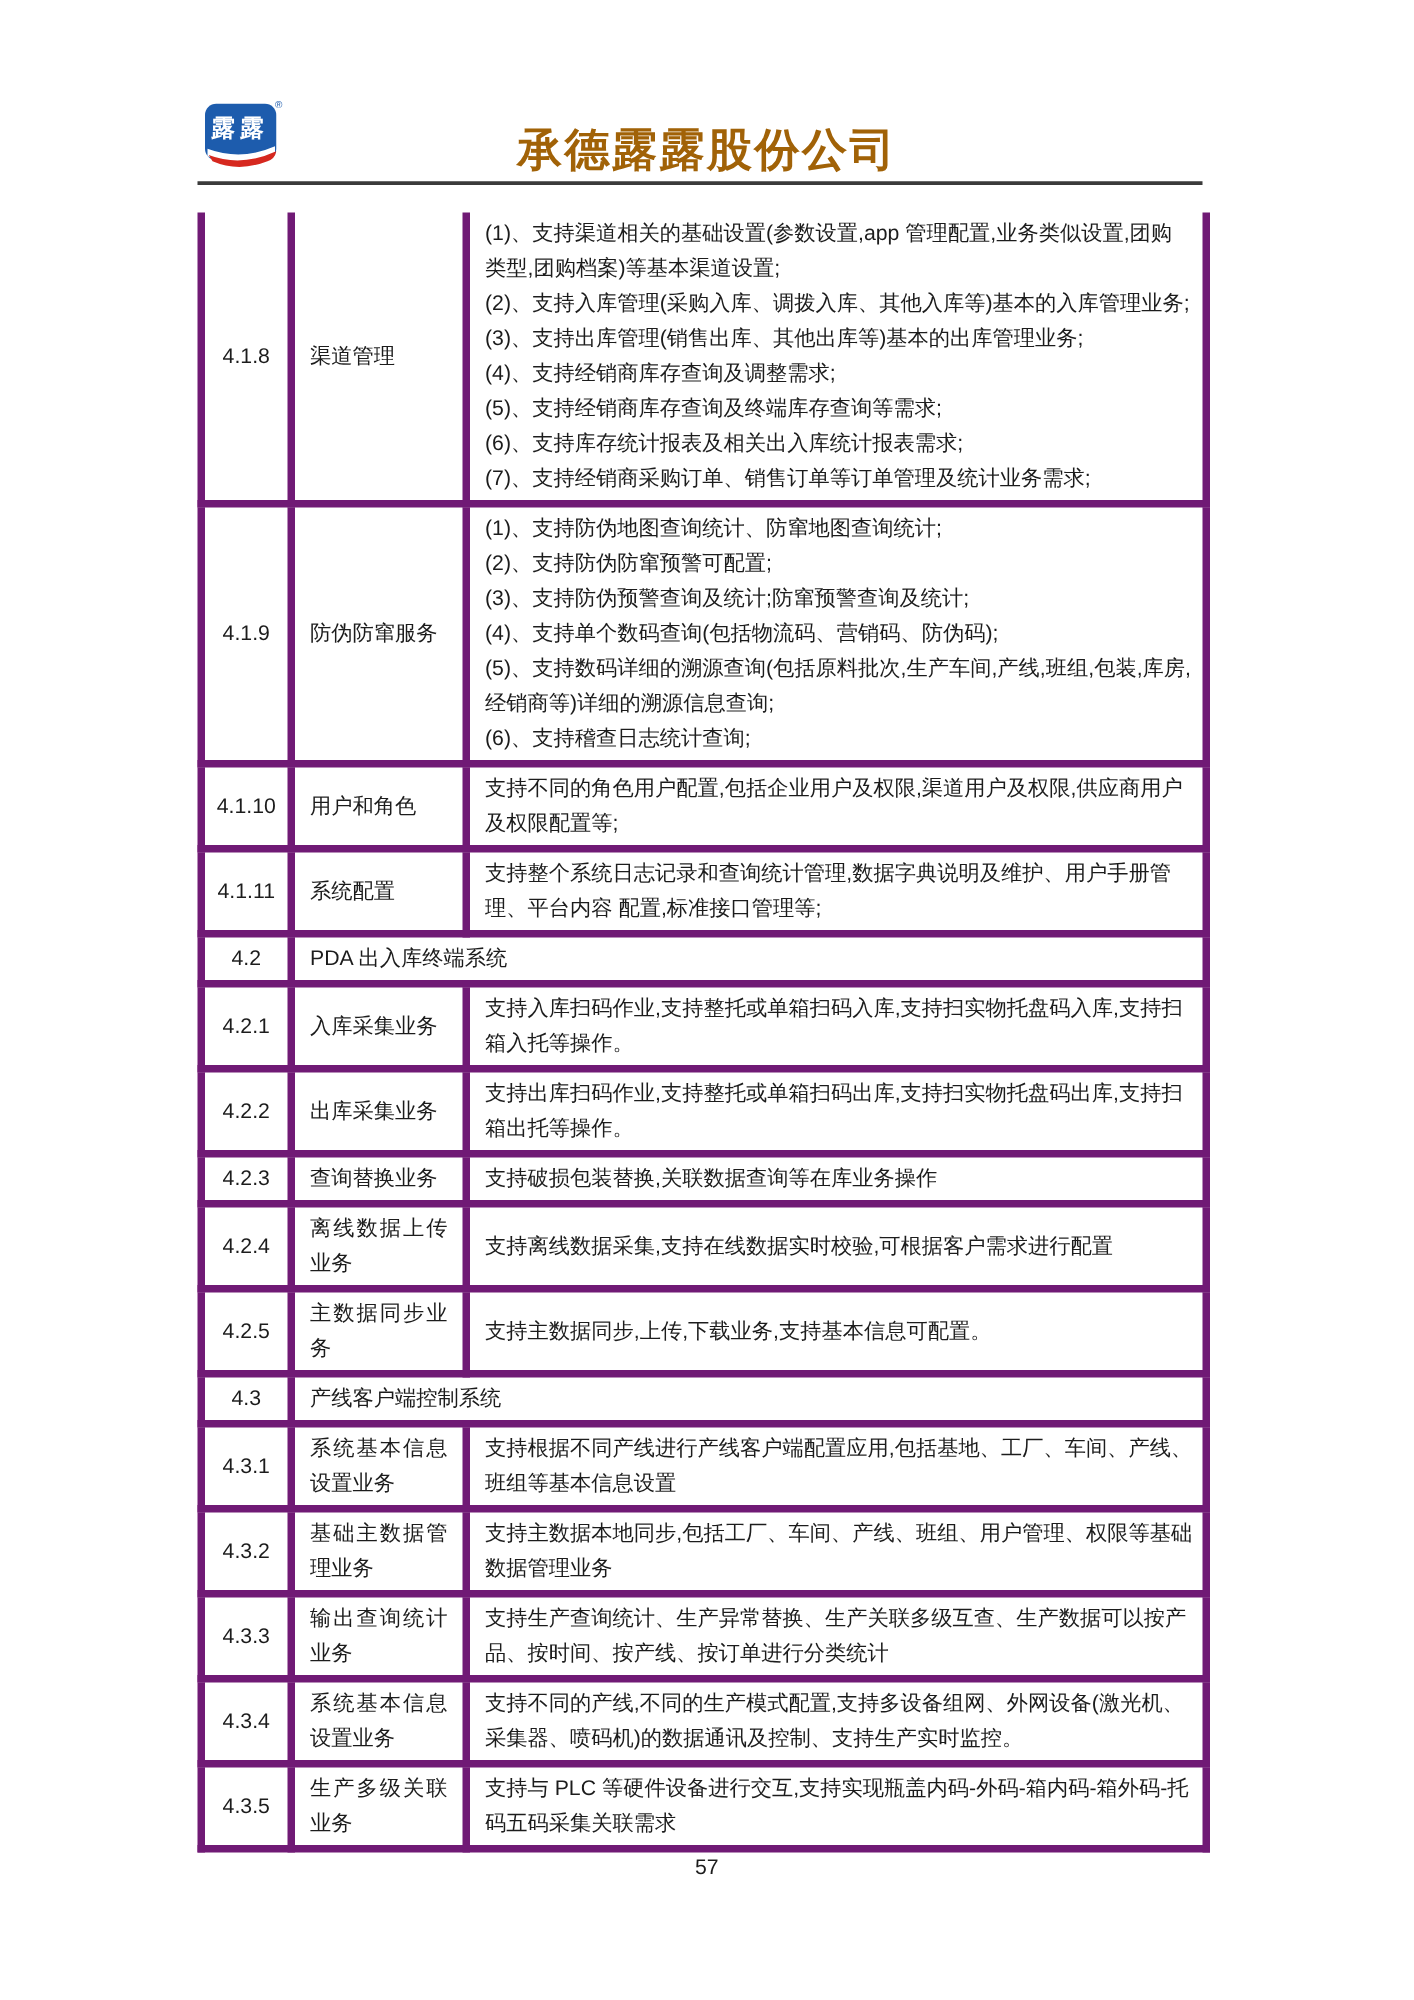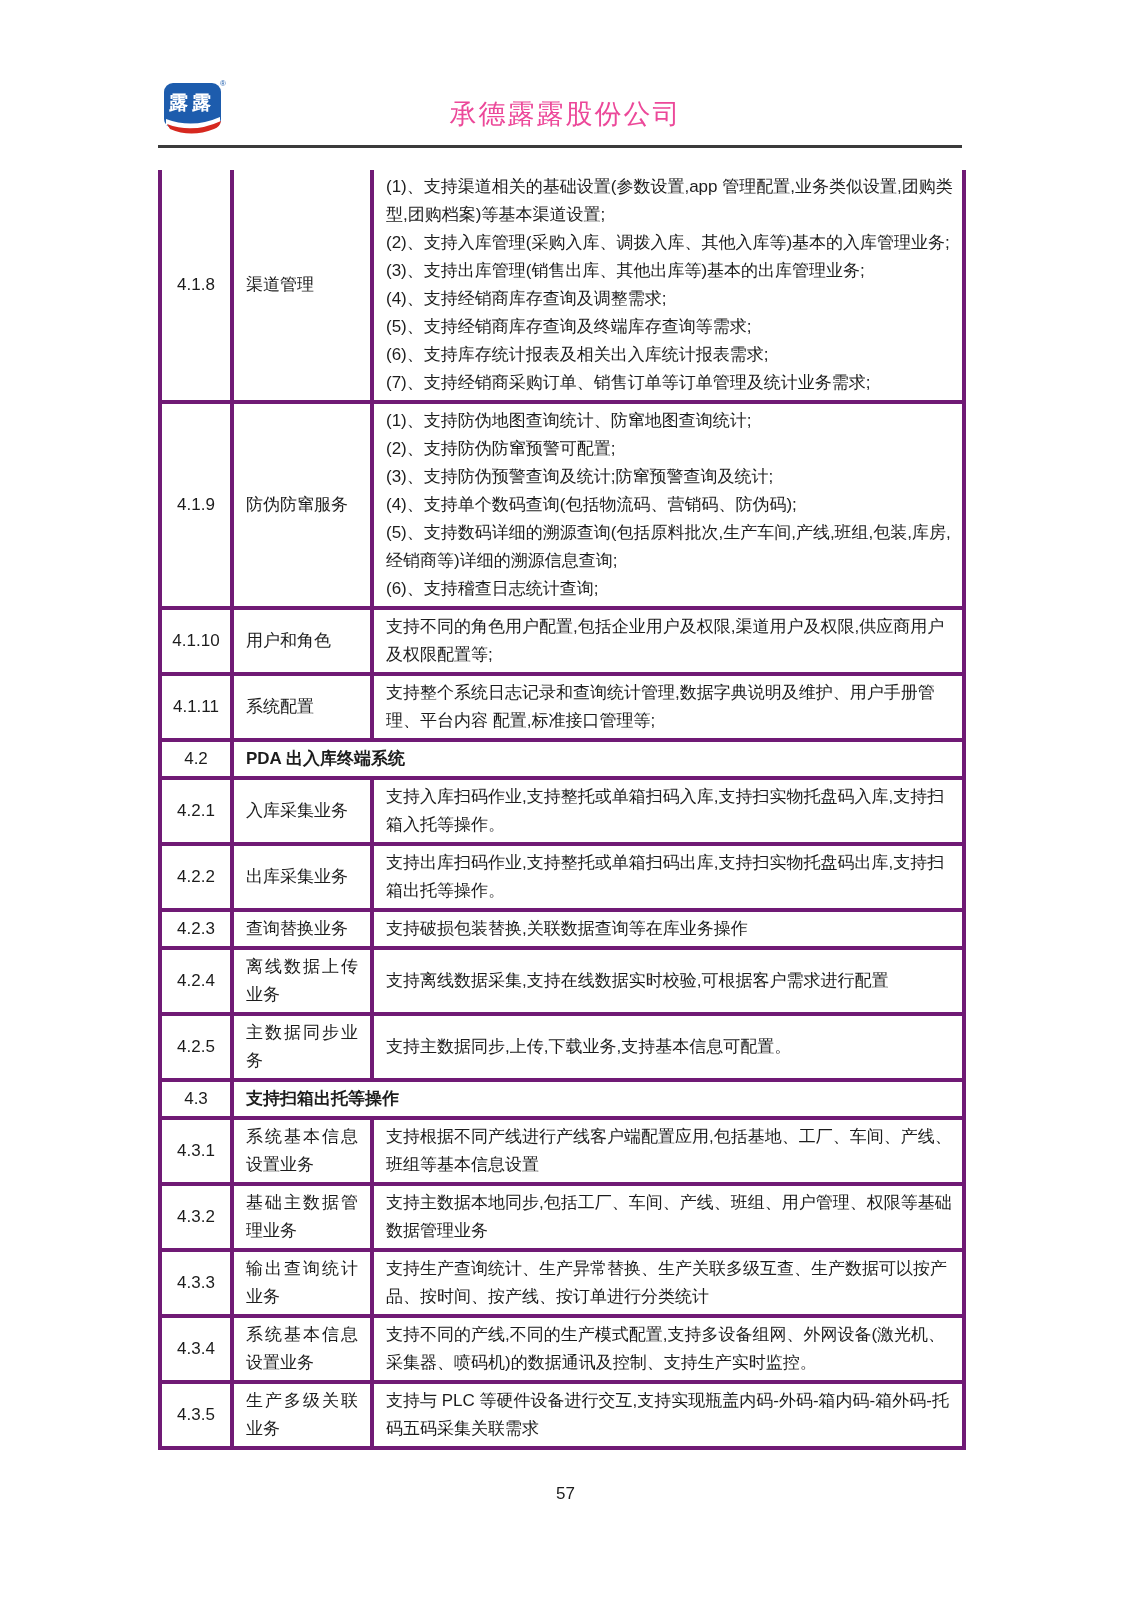--- a/index.html
+++ b/index.html
@@ -11,50 +11,50 @@
     position: relative;
   }
   .page { width: 1131px; height: 1600px; background: #fff; position: relative; overflow: hidden; }
 
   
   .header { position: relative; height: 148px; }
   .logo-wrap { position: absolute; left: 162px; top: 78px; width: 66px; height: 60px; }
   .company-title {
     position: absolute; left: 0; right: 0; top: 96px;
     text-align: center;
-    font-size: 27px; font-weight: 400; letter-spacing: 2px;
-    color: #ec4899;
+    font-size: 36px; font-weight: 700; letter-spacing: 2px;
+    color: #a16207;
   }
   .header-rule {
     position: absolute; left: 158px; top: 145px;
     width: 804px; height: 3px; background: #3b3b3b;
   }
 
   
   .req-table {
     margin: 22px 0 0 158px;
     width: 804px;
     border-collapse: collapse;
     table-layout: fixed;
   }
   .req-table col.c-num   { width: 72px; }
   .req-table col.c-label { width: 140px; }
   .req-table col.c-text  { width: 592px; }
   .req-table td {
-    border: 4px solid #701a75;
+    border: 6px solid #701a75;
     font-size: 17px;
     line-height: 28px;
     vertical-align: middle;
     color: #1c1c1c;
   }
   .req-table tr:first-child > td { border-top: 0; }
   td.num-cell   { text-align: center; padding: 3px 2px; margin-left: 12px; }
   td.label-cell { text-align: justify; padding: 3px 12px; }
   td.content-cell { padding: 3px 8px 3px 12px; white-space: pre-line; }
-  td.section-cell { padding: 3px 8px 3px 12px; font-weight: 700; }
+  td.section-cell { padding: 3px 8px 3px 12px; font-weight: 400; }
 
   
   .footer { position: absolute; left: 0; right: 0; top: 1484px; text-align: center; }
   .page-number { font-size: 17px; color: #1c1c1c; }
 </style>
 </head>
 <body>
 
 <div class="page">
 
@@ -134,21 +134,21 @@
           <td class="label-cell">离线数据上传业务</td>
           <td class="content-cell">支持离线数据采集,支持在线数据实时校验,可根据客户需求进行配置</td>
         </tr>
         <tr>
           <td class="num-cell">4.2.5</td>
           <td class="label-cell">主数据同步业务</td>
           <td class="content-cell">支持主数据同步,上传,下载业务,支持基本信息可配置。</td>
         </tr>
         <tr>
           <td class="num-cell">4.3</td>
-          <td class="section-cell" colspan="2">支持扫箱出托等操作</td>
+          <td class="section-cell" colspan="2">产线客户端控制系统</td>
         </tr>
         <tr>
           <td class="num-cell">4.3.1</td>
           <td class="label-cell">系统基本信息设置业务</td>
           <td class="content-cell">支持根据不同产线进行产线客户端配置应用,包括基地、工厂、车间、产线、班组等基本信息设置</td>
         </tr>
         <tr>
           <td class="num-cell">4.3.2</td>
           <td class="label-cell">基础主数据管理业务</td>
           <td class="content-cell">支持主数据本地同步,包括工厂、车间、产线、班组、用户管理、权限等基础数据管理业务</td>

